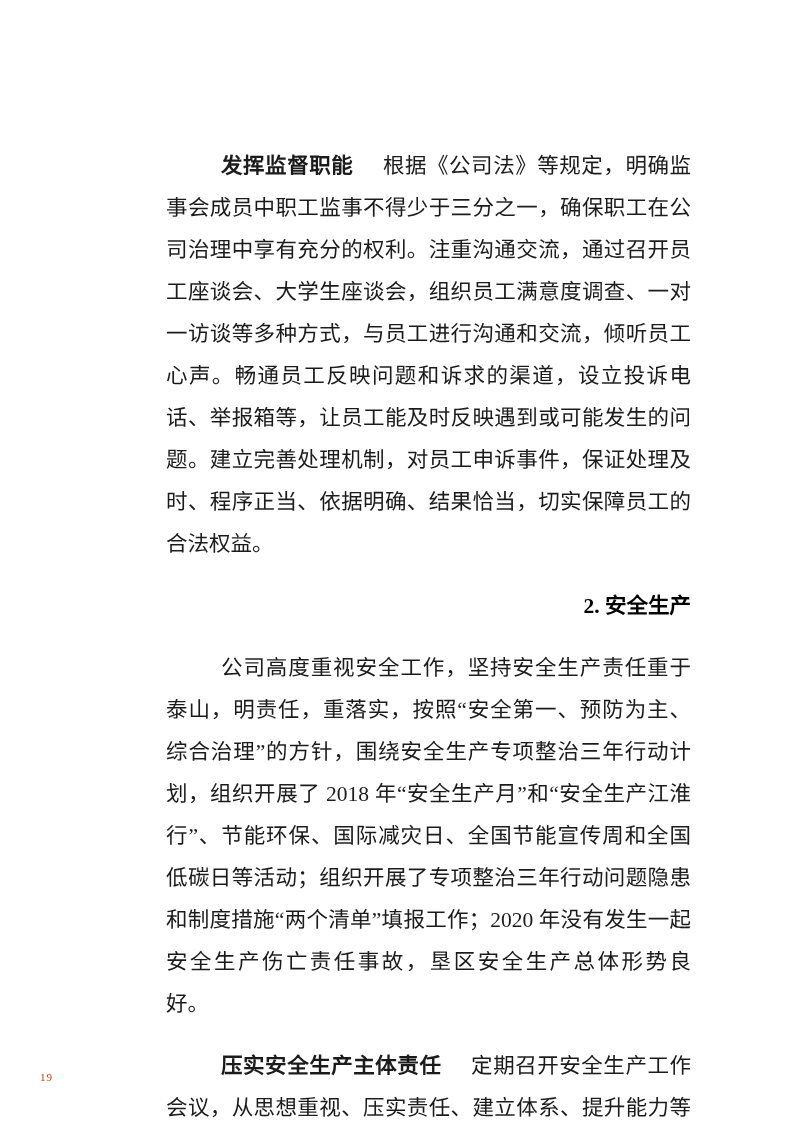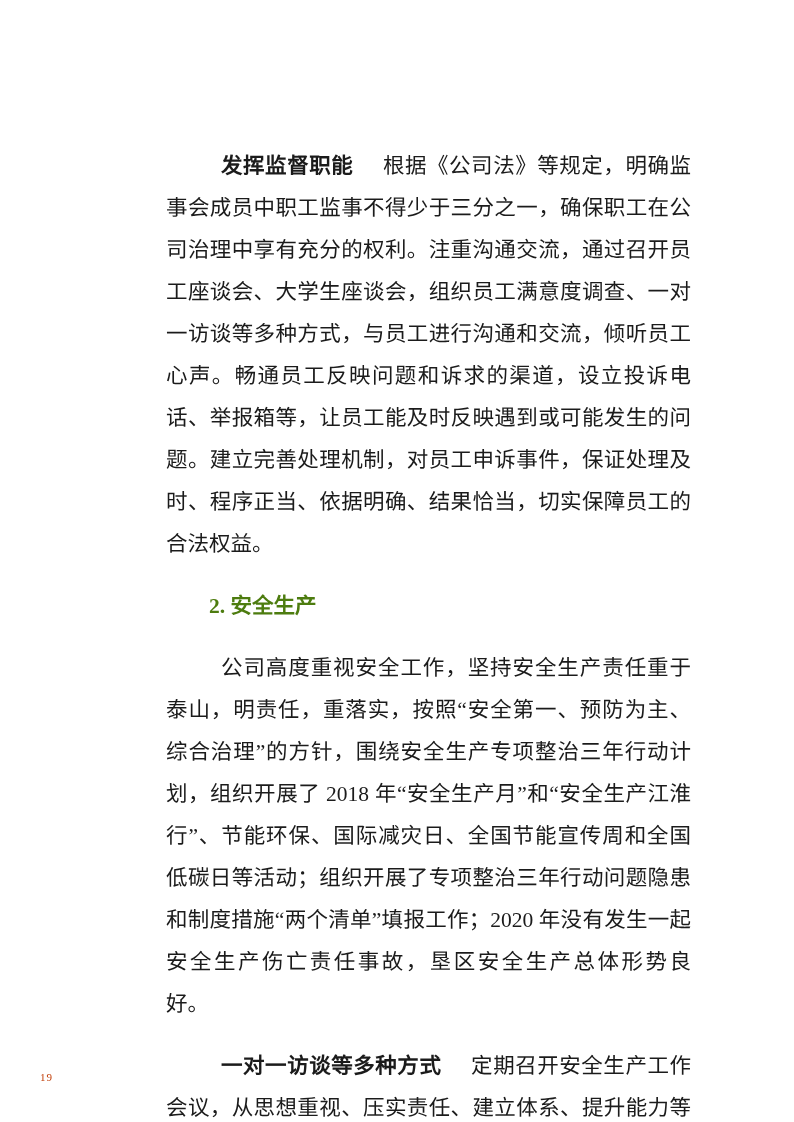--- a/index.html
+++ b/index.html
@@ -29,22 +29,22 @@
   }
   .lead {
     font-weight: 700;
     margin-right: 0.45em;
   }
   .heading {
     font-size: 21.5px;
     line-height: 42px;
     font-weight: 700;
     text-indent: 2em;
-    text-align: left;
-    color: #4d7c0f;
+    text-align: right;
+    color: #000000;
   }
   .page-number {
     position: absolute;
     left: 0;
     top: 1031px;
     width: 100%;
     text-align: left;
     font-size: 11px;
     letter-spacing: 1px;
     color: #c2410c;
@@ -55,18 +55,18 @@
 
 <div class="page">
   <div class="content">
 
     <p class="para"><span class="lead">发挥监督职能</span><span>根据《公司法》等规定，明确监事会成员中职工监事不得少于三分之一，确保职工在公司治理中享有充分的权利。注重沟通交流，通过召开员工座谈会、大学生座谈会，组织员工满意度调查、一对一访谈等多种方式，与员工进行沟通和交流，倾听员工心声。畅通员工反映问题和诉求的渠道，设立投诉电话、举报箱等，让员工能及时反映遇到或可能发生的问题。建立完善处理机制，对员工申诉事件，保证处理及时、程序正当、依据明确、结果恰当，切实保障员工的合法权益。</span></p>
 
     <h2 class="heading">2. 安全生产</h2>
 
     <p class="para"><span>公司高度重视安全工作，坚持安全生产责任重于泰山，明责任，重落实，按照“安全第一、预防为主、综合治理”的方针，围绕安全生产专项整治三年行动计划，组织开展了 2018 年“安全生产月”和“安全生产江淮行”、节能环保、国际减灾日、全国节能宣传周和全国低碳日等活动；组织开展了专项整治三年行动问题隐患和制度措施“两个清单”填报工作；2020 年没有发生一起安全生产伤亡责任事故，垦区安全生产总体形势良好。</span></p>
 
-    <p class="para"><span class="lead">一对一访谈等多种方式</span><span>定期召开安全生产工作会议，从思想重视、压实责任、建立体系、提升能力等方面狠抓安全生产。集团公司和各下属企业均成立了安全生产委员会，各单位一把手任安全生产委员会主任。制定了安全生产考核办</span></p>
+    <p class="para"><span class="lead">压实安全生产主体责任</span><span>定期召开安全生产工作会议，从思想重视、压实责任、建立体系、提升能力等方面狠抓安全生产。集团公司和各下属企业均成立了安全生产委员会，各单位一把手任安全生产委员会主任。制定了安全生产考核办</span></p>
 
   </div>
 
   <div class="page-number">19</div>
 </div>
 
 </body></html>

